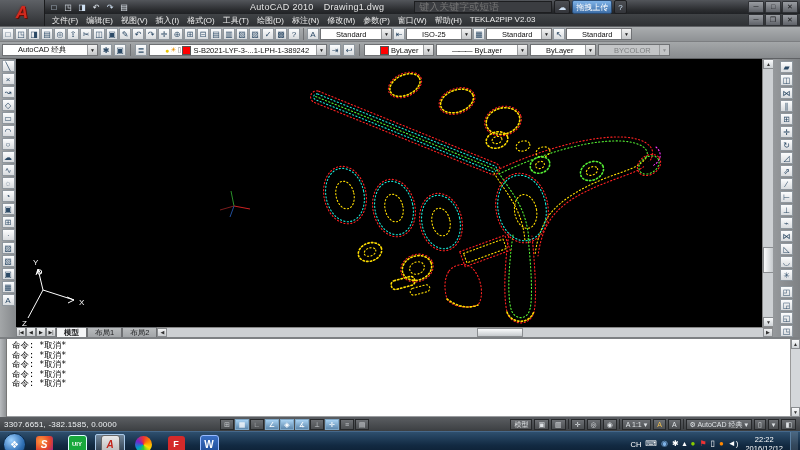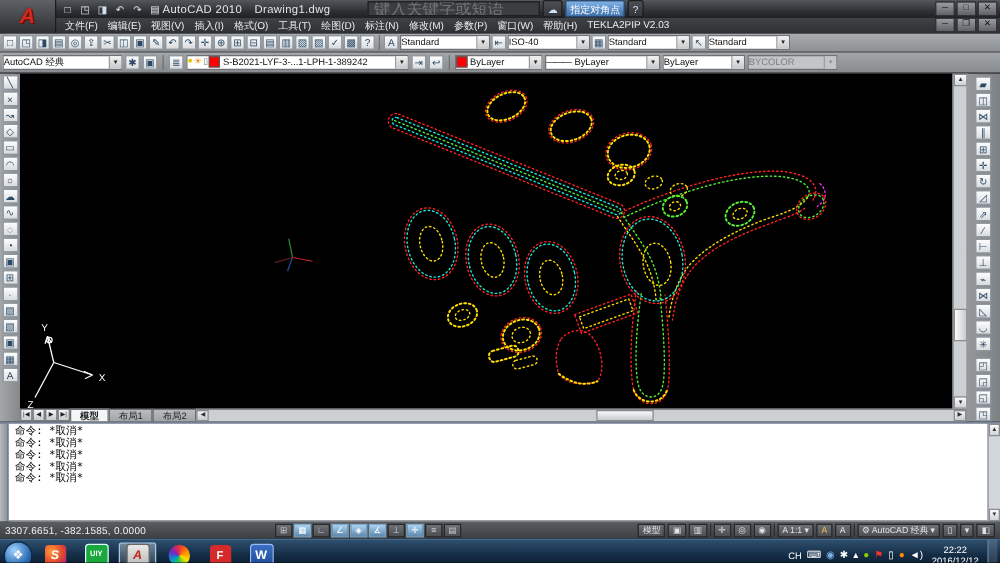--- a/index.html
+++ b/index.html
@@ -12,47 +12,47 @@
     display:flex;align-items:center;color:#ddd;font-size:9px;position:relative;z-index:6}
   #acad-logo{position:absolute;left:0;top:0;width:44px;height:26px;z-index:9;
     background:linear-gradient(#5e6166,#2e3033);border-right:1px solid #1b1c1e;
     display:flex;align-items:center;justify-content:center}
   #acad-logo .a{font-size:17px;font-weight:bold;font-style:italic;
     color:#d42a1e;text-shadow:0 0 2px #7a1008, 1px 1px 0 #5d0c05}
   #qa{display:flex;align-items:center;gap:2px;margin-left:48px}
   .qai{width:12px;height:11px;font-size:8px;line-height:11px;text-align:center;color:#dfe6ee;
     border-radius:2px}
   .qai:nth-child(odd){color:#cfe0f2}
-  #title-text{letter-spacing:.3px;color:#e6e6e6;white-space:nowrap}
+  #title-text{margin-left:120px;letter-spacing:.3px;color:#e6e6e6;white-space:nowrap}
   #title-text b{font-weight:normal;margin-left:10px}
   #search-wrap{margin-left:30px;display:flex;align-items:center}
   #search-input{width:128px;height:10px;background:#3b3d41;border:1px solid #1d1e20;
-    color:#bbb;font-size:13px;padding:0 4px;font-family:Liberation Mono, monospace}
+    color:#bbb;font-size:10px;padding:0 4px;font-family:Liberation Mono, monospace}
   .tb-btn{height:12px;display:flex;align-items:center;justify-content:center;
     border:1px solid #1d1e20;background:linear-gradient(#4c4f54,#33353a);margin-left:2px;
     padding:0 3px;border-radius:2px;font-size:8px;color:#cfe2f5}
   #upload-btn{background:linear-gradient(#7fb3e8,#3e6fa8);color:#fff;border-color:#2a4a70}
   #win-btns{margin-left:auto;display:flex;gap:1px;margin-right:2px}
   .winb{width:14px;height:10px;background:linear-gradient(#9a9da2,#5f6268);
     border:1px solid #303236;color:#16171a;font-size:7px;line-height:9px;text-align:center;border-radius:1px}
 
   
   #menubar{height:12px;background:linear-gradient(#404346,#2f3134);color:#ededed;
     font-size:8px;display:flex;align-items:center;padding-left:48px;position:relative;z-index:5}
   .menu-item{padding:0 4px;white-space:nowrap}
   #doc-btns{margin-left:auto;display:flex;gap:1px;margin-right:2px}
 
   
   #tb1{height:14px;background:linear-gradient(#aaadaf,#8e9194);display:flex;align-items:center;
     gap:1px;padding:0 2px;border-top:1px solid #5f6164;border-bottom:1px solid #7c7e81}
   .tbi{width:12px;height:12px;background:linear-gradient(#fcfdfe,#d9dcdf);border:1px solid #8f979e;
     font-size:8px;line-height:11px;text-align:center;color:#2c4a66;flex:0 0 auto;box-sizing:border-box}
   .sep{width:1px;height:12px;background:#6e7073;margin:0 2px;flex:0 0 auto}
-  .dd{height:12px;background:#fff;border:1px solid #6f7174;display:flex;align-items:flex-start;
-    font-size:7.5px;color:#111;padding-left:0;box-sizing:border-box;flex:0 0 auto}
+  .dd{height:12px;background:#fff;border:1px solid #6f7174;display:flex;align-items:center;
+    font-size:7.5px;color:#111;padding-left:15px;box-sizing:border-box;flex:0 0 auto}
   .dd .arr{margin-left:auto;width:9px;align-self:stretch;background:linear-gradient(#f2f2f2,#c6c8ca);
     border-left:1px solid #9a9c9e;font-size:5px;display:flex;align-items:center;justify-content:center;color:#222}
   #tb2{height:16px;background:linear-gradient(#a4a7a9,#888b8e);display:flex;align-items:center;
     gap:2px;padding:0 2px;border-bottom:1px solid #606265}
   .swatch{width:7px;height:7px;background:#ff0000;border:1px solid #555;margin-right:2px;flex:0 0 auto}
   .lyr-ico{font-size:7px;margin-right:1px}
   .dd.disabled{background:#c3c5c7;color:#7e8082}
   .dd.disabled .arr{background:#c3c5c7;color:#8e9092}
 
   
@@ -145,21 +145,21 @@
       <span class="qai">↶</span>
       <span class="qai">↷</span>
       <span class="qai">▤</span>
     </div>
     <div id="title-text">
       <span>AutoCAD 2010</span><b>Drawing1.dwg</b>
     </div>
     <div id="search-wrap">
       <input id="search-input" placeholder="键入关键字或短语" style="">
       <span class="tb-btn">☁</span>
-      <span class="tb-btn" id="upload-btn">指定对角点</span>
+      <span class="tb-btn" id="upload-btn">拖拽上传</span>
       <span class="tb-btn">?</span>
     </div>
     <div id="win-btns">
       <span class="winb">─</span>
       <span class="winb">□</span>
       <span class="winb">✕</span>
     </div>
   </div>
 
   <div id="menubar">
@@ -212,21 +212,21 @@
         <span class="tbi">?</span>
       </span>
     <span class="sep"></span>
     <span class="tbi">A</span>
     <div class="dd" style="width:72px">
       <span>Standard</span>
         <span class="arr">▼</span>
     </div>
     <span class="tbi">⇤</span>
     <div class="dd" style="width:66px">
-      <span>ISO-40</span>
+      <span>ISO-25</span>
         <span class="arr">▼</span>
     </div>
     <span class="tbi">▦</span>
     <div class="dd" style="width:66px">
       <span>Standard</span>
         <span class="arr">▼</span>
     </div>
     <span class="tbi">↖</span>
     <div class="dd" style="width:66px">
       <span>Standard</span>

